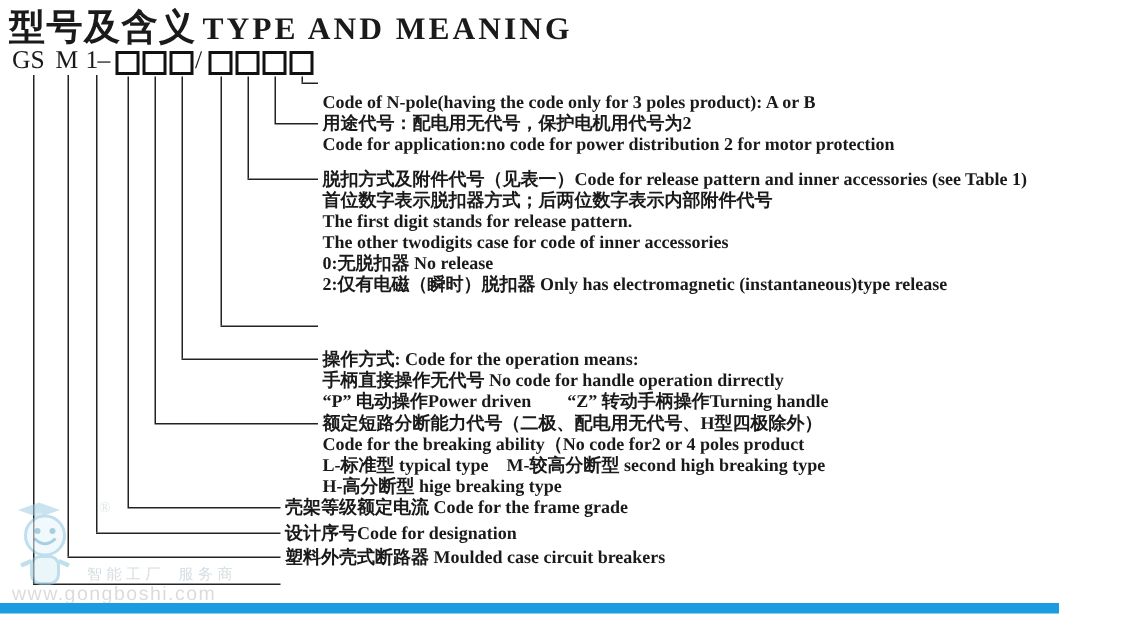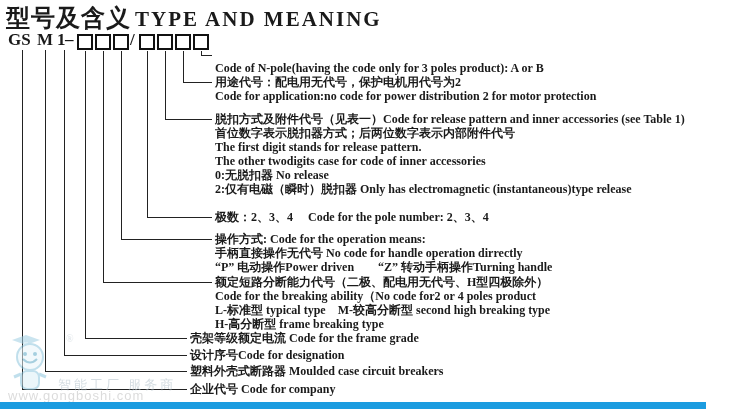--- a/index.html
+++ b/index.html
@@ -12,21 +12,21 @@
     color:#1a1a1a;
   }
   #title{
     position:absolute;left:6px;top:2px;
     font-weight:bold;white-space:nowrap;
   }
   #title .zh{font-size:24px;letter-spacing:1px;}
   #title .en{font-size:21px;letter-spacing:2px;}
   .mchar{
     position:absolute;top:30px;
-    font-size:17px;font-weight:bold;white-space:nowrap;
+    font-size:17px;font-weight:normal;white-space:nowrap;
   }
   .cbox{
     position:absolute;top:34px;
     width:12px;height:12px;
     border:2px solid #111;
     background:#fff;
   }
   .vline{position:absolute;width:1px;background:#222;}
   .hline{position:absolute;height:1px;background:#222;}
   .lbl{
@@ -36,22 +36,22 @@
   }
   #accent-bar{
     position:absolute;left:0;top:402px;width:750px;height:7px;
   }
   
   #watermark{position:absolute;left:6px;top:333px;width:180px;height:72px;opacity:.55;}
   #wm-mascot{position:absolute;left:0;top:0;}
   #wm-brand{position:absolute;left:50px;top:16px;font-size:24px;font-weight:bold;
     letter-spacing:7px;color:#b9c6cf;white-space:nowrap;}
   #wm-reg{position:absolute;left:60px;top:0px;font-size:10px;color:#c3ced6;}
-  #wm-tagline{position:absolute;left:52px;top:43px;font-size:13px;letter-spacing:3px;
-    color:#b4c2cb;white-space:nowrap;font-family:Liberation Serif, serif;}
+  #wm-tagline{position:absolute;left:52px;top:43px;font-size:10px;letter-spacing:3px;
+    color:#b4c2cb;white-space:nowrap;font-family:Liberation Mono, monospace;}
   #wm-url{position:absolute;left:2px;top:55px;font-size:13px;color:#bfbfbf;
     letter-spacing:1px;white-space:nowrap;font-family:"Liberation Sans",sans-serif;}
 </style>
 </head>
 <body>
 
 <div id="page" style="color: rgb(26, 26, 26);">
 
   <div id="title">
     <span class="zh">型号及含义</span>
@@ -94,32 +94,30 @@
 
   <div class="lbl" style="left:215px;top:61px">Code of N-pole(having the code only for 3 poles product):  A or B</div>
   <div class="lbl" style="left:215px;top:75px">用途代号：配电用无代号，保护电机用代号为2</div>
   <div class="lbl" style="left:215px;top:89px">Code for application:no code for power distribution 2 for motor protection</div>
   <div class="lbl" style="left:215px;top:112px">脱扣方式及附件代号（见表一）Code for release pattern and inner accessories (see Table 1)</div>
   <div class="lbl" style="left:215px;top:126px">首位数字表示脱扣器方式；后两位数字表示内部附件代号</div>
   <div class="lbl" style="left:215px;top:140px">The first digit stands for release pattern.</div>
   <div class="lbl" style="left:215px;top:154px">The other twodigits case for code of inner accessories</div>
   <div class="lbl" style="left:215px;top:168px">0:无脱扣器 No release</div>
   <div class="lbl" style="left:215px;top:182px">2:仅有电磁（瞬时）脱扣器  Only has electromagnetic (instantaneous)type release</div>
-  <div class="lbl" style="left:215px;top:210px">极数：2、3、4　 Code for the pole number: 2、3、4</div>
   <div class="lbl" style="left:215px;top:232px">操作方式: Code for the operation means:</div>
   <div class="lbl" style="left:215px;top:246px">手柄直接操作无代号 No code for handle operation dirrectly</div>
   <div class="lbl" style="left:215px;top:260px">“P” 电动操作Power driven　　“Z” 转动手柄操作Turning handle</div>
   <div class="lbl" style="left:215px;top:275px">额定短路分断能力代号（二极、配电用无代号、H型四极除外）</div>
   <div class="lbl" style="left:215px;top:289px">Code for the breaking ability（No code for2 or 4 poles product</div>
   <div class="lbl" style="left:215px;top:303px">L-标准型 typical type　M-较高分断型 second high breaking type</div>
-  <div class="lbl" style="left:215px;top:317px">H-高分断型 frame breaking type</div>
+  <div class="lbl" style="left:215px;top:317px">H-高分断型 hige breaking type</div>
   <div class="lbl" style="left:190px;top:331px">壳架等级额定电流 Code for the frame grade</div>
   <div class="lbl" style="left:190px;top:348px">设计序号Code for designation</div>
   <div class="lbl" style="left:190px;top:364px">塑料外壳式断路器 Moulded case circuit breakers</div>
-  <div class="lbl" style="left:190px;top:382px">企业代号 Code for company</div>
 
   <div id="watermark">
     <svg id="wm-mascot" width="52" height="62" viewBox="0 0 52 62">
       <polygon points="20,2 34,7 20,12 6,7" fill="#9fcfe3"></polygon>
       <rect x="18" y="9" width="4" height="6" fill="#bfe0ee"></rect>
       <circle cx="24" cy="24" r="13" fill="#e9f5fa" stroke="#8ec6dd" stroke-width="2"></circle>
       <circle cx="19" cy="21" r="2" fill="#5ea9c6"></circle>
       <circle cx="29" cy="21" r="2" fill="#5ea9c6"></circle>
       <path d="M17 26 q7 7 14 0" fill="none" stroke="#5ea9c6" stroke-width="2"></path>
       <rect x="15" y="38" width="18" height="18" rx="6" fill="#dceff7" stroke="#8ec6dd" stroke-width="2"></rect>

